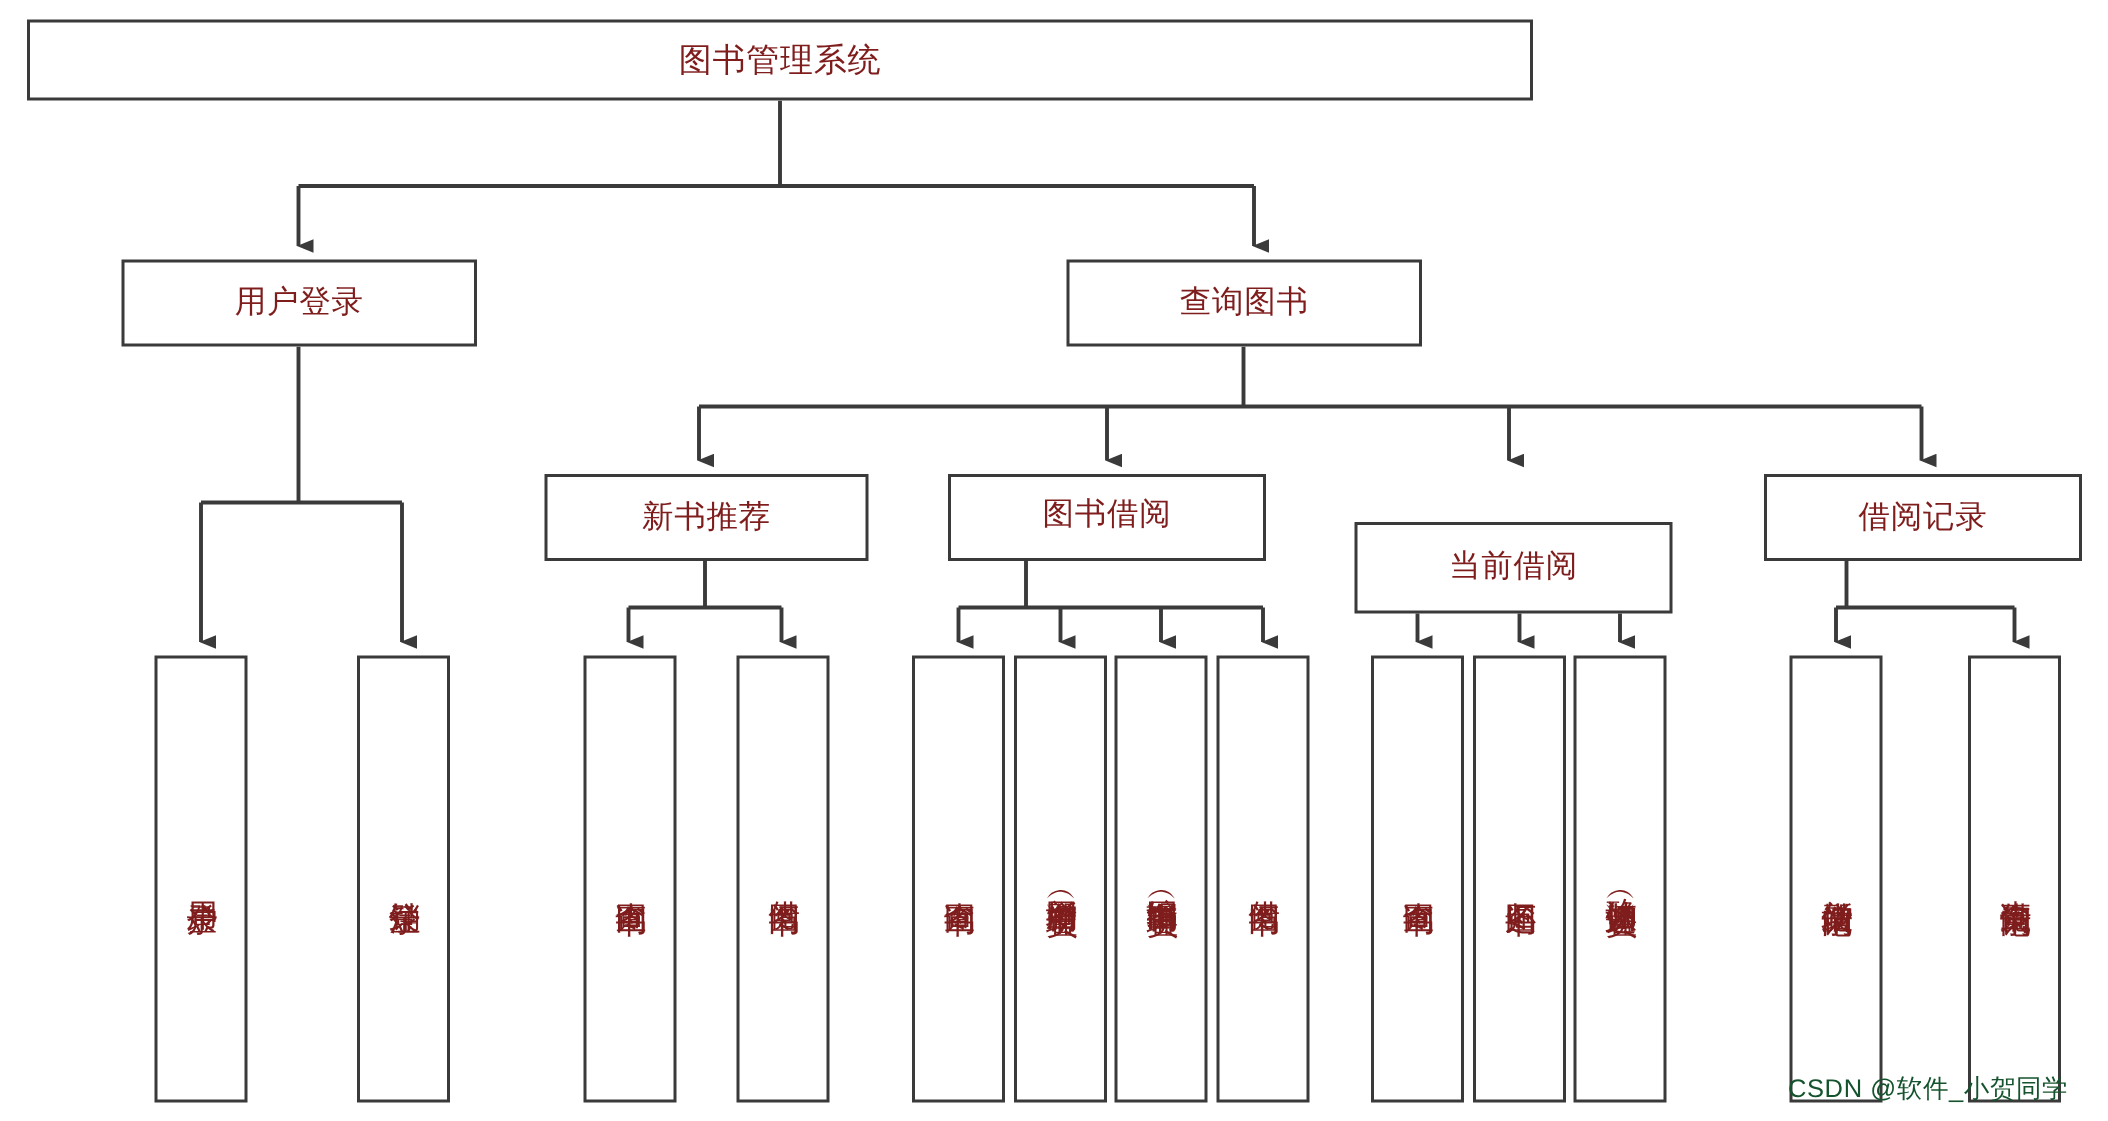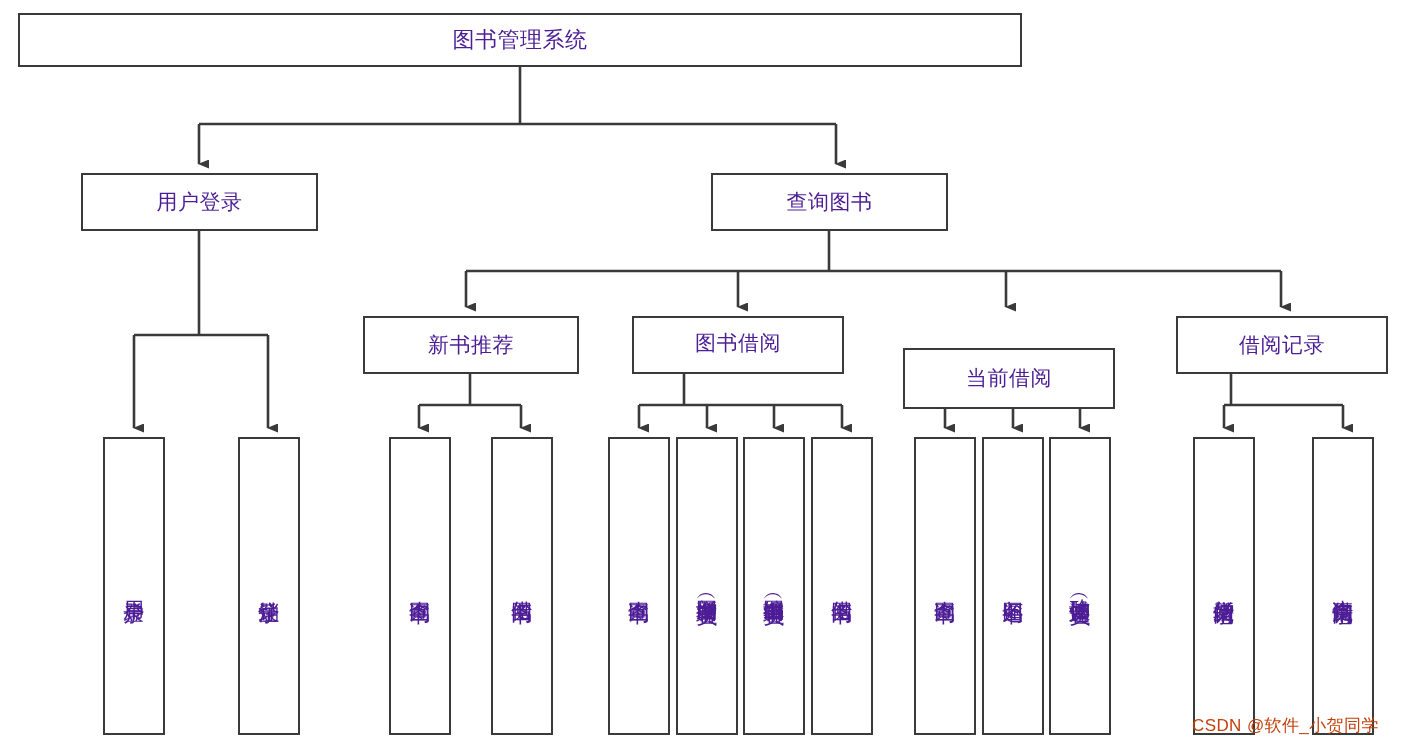--- a/index.html
+++ b/index.html
@@ -26,21 +26,21 @@
     pointer-events: none;
   }
   .node {
     position: absolute;
     box-sizing: border-box;
     background: #ffffff;
     border: 2px solid #3a3a3a;
     display: flex;
     align-items: center;
     justify-content: center;
-    color: #4c1d95;
+    color: #7f1d1d;
     text-align: center;
   }
   .node .label {
     display: block;
     line-height: 1.18;
     letter-spacing: 0.5px;
   }
   .node.horiz .label {
     font-size: 21px;
     writing-mode: horizontal-tb;
@@ -57,21 +57,21 @@
     line-height: 1.12;
     letter-spacing: 1px;
     max-height: 270px;
   }
   .node.root .label { font-size: 22px; }
   .watermark {
     position: absolute;
     left: 1192px;
     top: 714px;
     font-size: 17px;
-    color: #c2410c;
+    color: #14532d;
     white-space: nowrap;
     letter-spacing: 0.4px;
   }
 </style>
 </head>
 <body>
 
 <div id="canvas">
 
   <svg id="wires" viewBox="0 0 1405 747" xmlns="http://www.w3.org/2000/svg">

